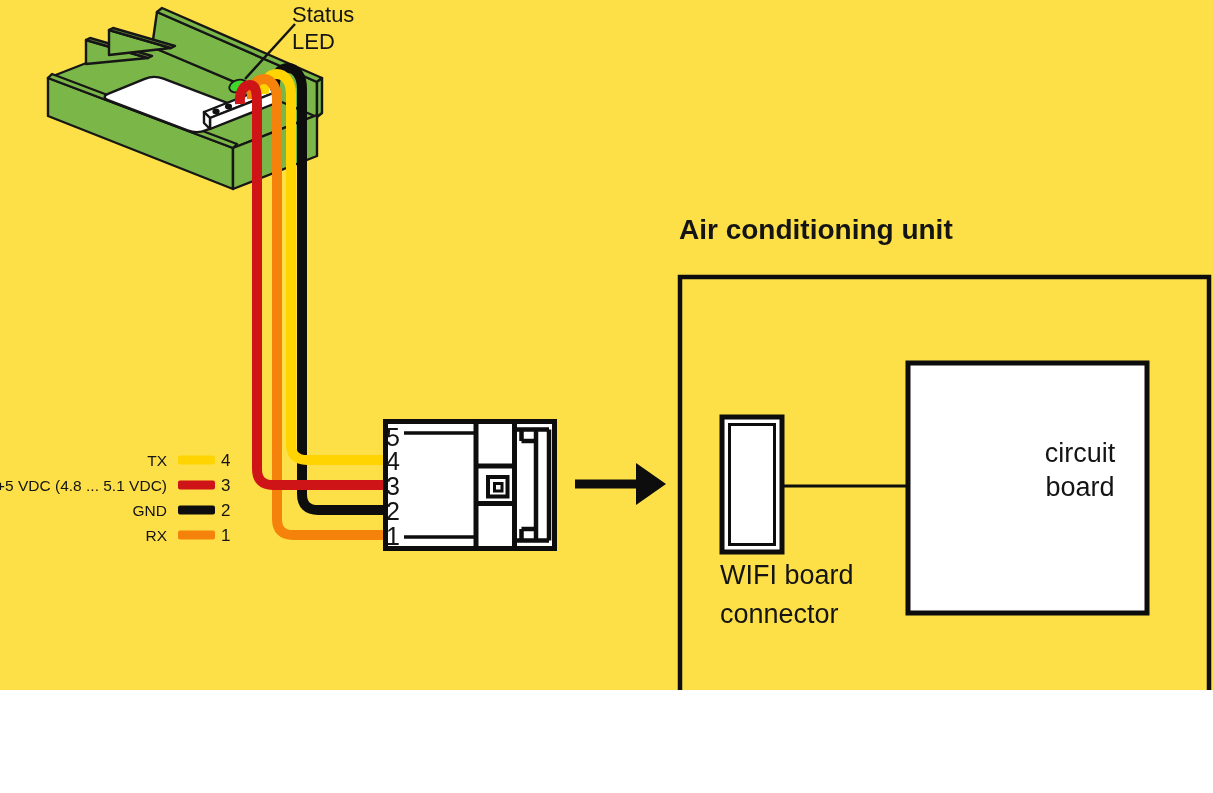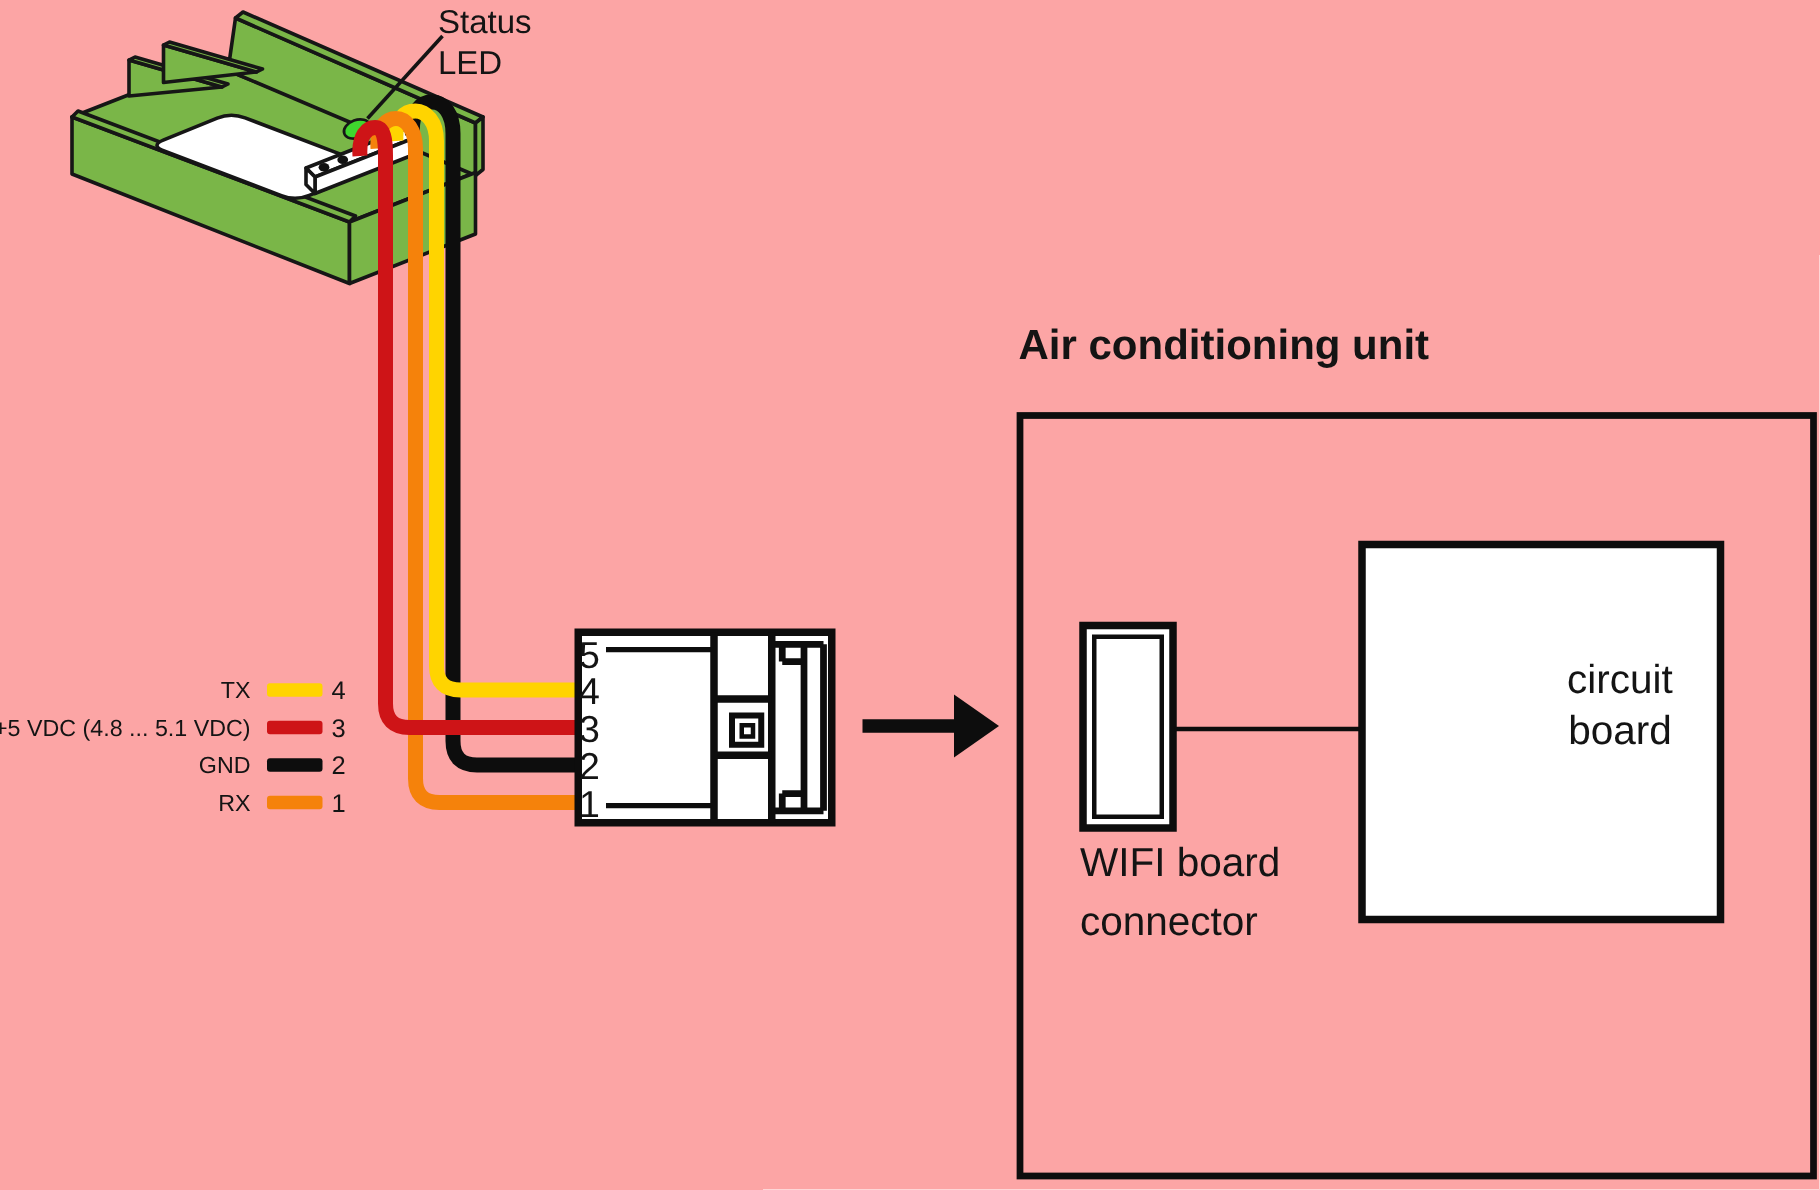--- a/index.html
+++ b/index.html
@@ -1,16 +1,16 @@
 <!DOCTYPE html>
 <html><head>
 <meta charset="utf-8">
 <style>
   html,body{margin:0;padding:0;background:#ffffff;}
-  .stage{position:relative;width:1213px;height:793px;background:#fca5a5;overflow:hidden;}
+  .stage{position:relative;width:1213px;height:690px;background:#fde047;overflow:hidden;}
   svg{display:block;}
   svg text{font-family:"Liberation Sans",sans-serif;fill:#141414;}
   .t-status{font-size:22px;}
   .t-legend{font-size:15.5px;}
   .t-pinnum{font-size:17px;}
   .t-pin{font-size:25px;}
   .t-title{font-size:28px;font-weight:bold;}
   .t-big{font-size:27px;}
   .edge{stroke:#161616;stroke-width:2.4;stroke-linejoin:round;}
   .boxline{stroke:#0d0d0d;fill:#ffffff;}

